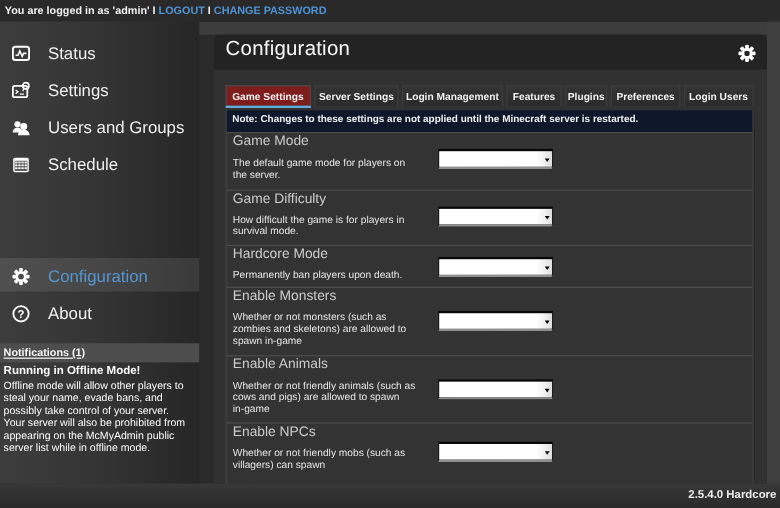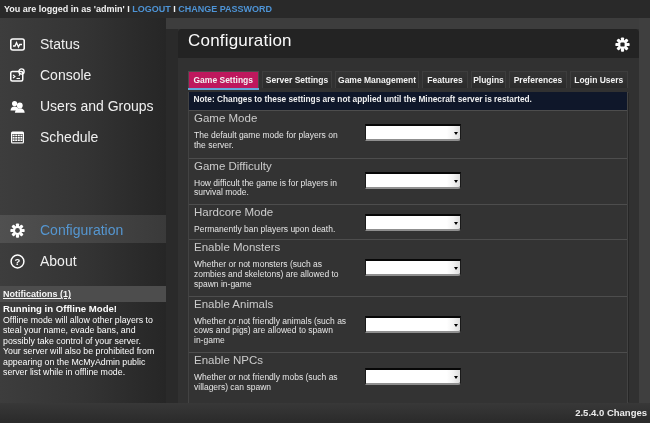--- a/index.html
+++ b/index.html
@@ -38,21 +38,21 @@
 #phead { position:absolute; left:0; top:0; width:461px; height:29px; background:#232323; border-radius:4px 4px 0 0; }
 #ptitle { position:absolute; left:10px; top:2px; font-size:17px; letter-spacing:0.2px; color:#fafafa; }
 #pgear { position:absolute; left:437px; top:8px; width:15px; height:15px; }
 
 
 #tabs { position:absolute; left:9.5px; top:42px; height:16.5px; white-space:nowrap; }
 .tab { display:inline-block; vertical-align:top; height:16.5px; line-height:16.5px;
   text-align:center; font-size:8.5px; font-weight:bold; color:#f2f2f2;
   background:linear-gradient(#343434,#2b2b2b); margin-right:3px;
   border:1px solid #3d3d3d; border-bottom:none; }
-.tab.on { background:#be185d; border-color:#4a4a4a; }
+.tab.on { background:#7f1d1d; border-color:#4a4a4a; }
 #tabline { position:absolute; left:9.5px; top:58.5px; width:71.5px; height:2.5px; background:#64a8dc; }
 
 
 #cbox { position:absolute; left:10px; top:62.5px; width:440px; height:311.5px; background:#333333; border-left:1px solid #434343; border-right:1px solid #434343; box-shadow:2px 0 0 -1px #262626; }
 #notebar { width:438px; height:18.5px; background:#0f172a;
   font-size:8.3px; font-weight:bold; color:#f0f0f0; line-height:14px; }
 #notebar span { margin-left:4.5px; }
 .sec { position:relative; width:438px; border-top:1px solid #4d4d4d; }
 .sec .tt { position:absolute; left:5px; top:1px; font-size:11.5px; color:#cbcbcb; }
 .sec .ds { position:absolute; left:5px; top:20px; width:172px; font-size:8.5px;
@@ -94,21 +94,21 @@
     <div class="mi" style="top:42px">
         <div class="ic">
       <svg width="15" height="15" viewBox="0 0 15 15">
             <rect x="0.75" y="3.5" width="12" height="9.5" rx="1.5" fill="none" stroke="#fff" stroke-width="1.5"></rect>
             <circle cx="11.5" cy="3.5" r="2.6" fill="none" stroke="#fff" stroke-width="1.4"></circle>
             <path d="M10 5.5 L9 8" stroke="#fff" stroke-width="1"></path>
             <path d="M3 7 l2 1.5 -2 1.5" fill="none" stroke="#fff" stroke-width="1.1"></path>
             <path d="M6.5 10.5 h3.5" stroke="#fff" stroke-width="1.1"></path>
           </svg>
     </div>
-        <div class="lb">Console</div>
+        <div class="lb">Settings</div>
       </div>
     <div class="mi" style="top:73px">
         <div class="ic">
       <svg width="15" height="15" viewBox="0 0 15 15">
             <g fill="#fff">
               <circle cx="4.6" cy="4.6" r="2.6"></circle>
               <path d="M0.5 11.5 q0.3-4 4.1-4 q3.8 0 4.1 4 z"></path>
               <circle cx="9.8" cy="6.4" r="2.9"></circle>
               <path d="M4.9 13.8 q0.4-4.6 4.9-4.6 q4.5 0 4.9 4.6 z"></path>
             </g>
@@ -202,21 +202,21 @@
                 <rect x="0.5" y="7.9" width="4" height="4.2" rx="1.2"></rect>
                 <rect x="15.5" y="7.9" width="4" height="4.2" rx="1.2"></rect>
               </g>
             </g>
           </g>
           <rect x="7.2" y="7.2" width="5.6" height="5.6" rx="1.6" fill="#232323"></rect>
         </svg>
     </div>
 
     <div id="tabs">
-      <div class="tab on" style="width:71.5px">Game Settings</div><div class="tab" style="width:70px">Server Settings</div><div class="tab" style="width:84px">Game Management</div><div class="tab" style="width:46px">Features</div><div class="tab" style="width:35px">Plugins</div><div class="tab" style="width:58px">Preferences</div><div class="tab" style="width:57.5px">Login Users</div>
+      <div class="tab on" style="width:71.5px">Game Settings</div><div class="tab" style="width:70px">Server Settings</div><div class="tab" style="width:84px">Login Management</div><div class="tab" style="width:46px">Features</div><div class="tab" style="width:35px">Plugins</div><div class="tab" style="width:58px">Preferences</div><div class="tab" style="width:57.5px">Login Users</div>
     </div>
     <div id="tabline"></div>
 
     <div id="cbox">
       <div id="notebar"><span>Note: Changes to these settings are not applied until the Minecraft server is restarted.</span></div>
       <div class="sec" style="height:47.5px">
         <div class="tt">Game Mode</div>
         <div class="ds">The default game mode for players on<br>the server.</div>
         <div class="sel2" style="top:13px">
             <div class="arr"></div>
@@ -253,14 +253,14 @@
       <div class="sec" style="height:50px">
         <div class="tt">Enable NPCs</div>
         <div class="ds">Whether or not friendly mobs (such as<br>villagers) can spawn</div>
         <div class="sel2" style="top:15px">
             <div class="arr"></div>
           </div>
       </div>
     </div>
   </div>
 
-  <div class="abs" id="footer"><span>2.5.4.0 Changes</span></div>
+  <div class="abs" id="footer"><span>2.5.4.0 Hardcore</span></div>
 </div>
 
 </body></html>

